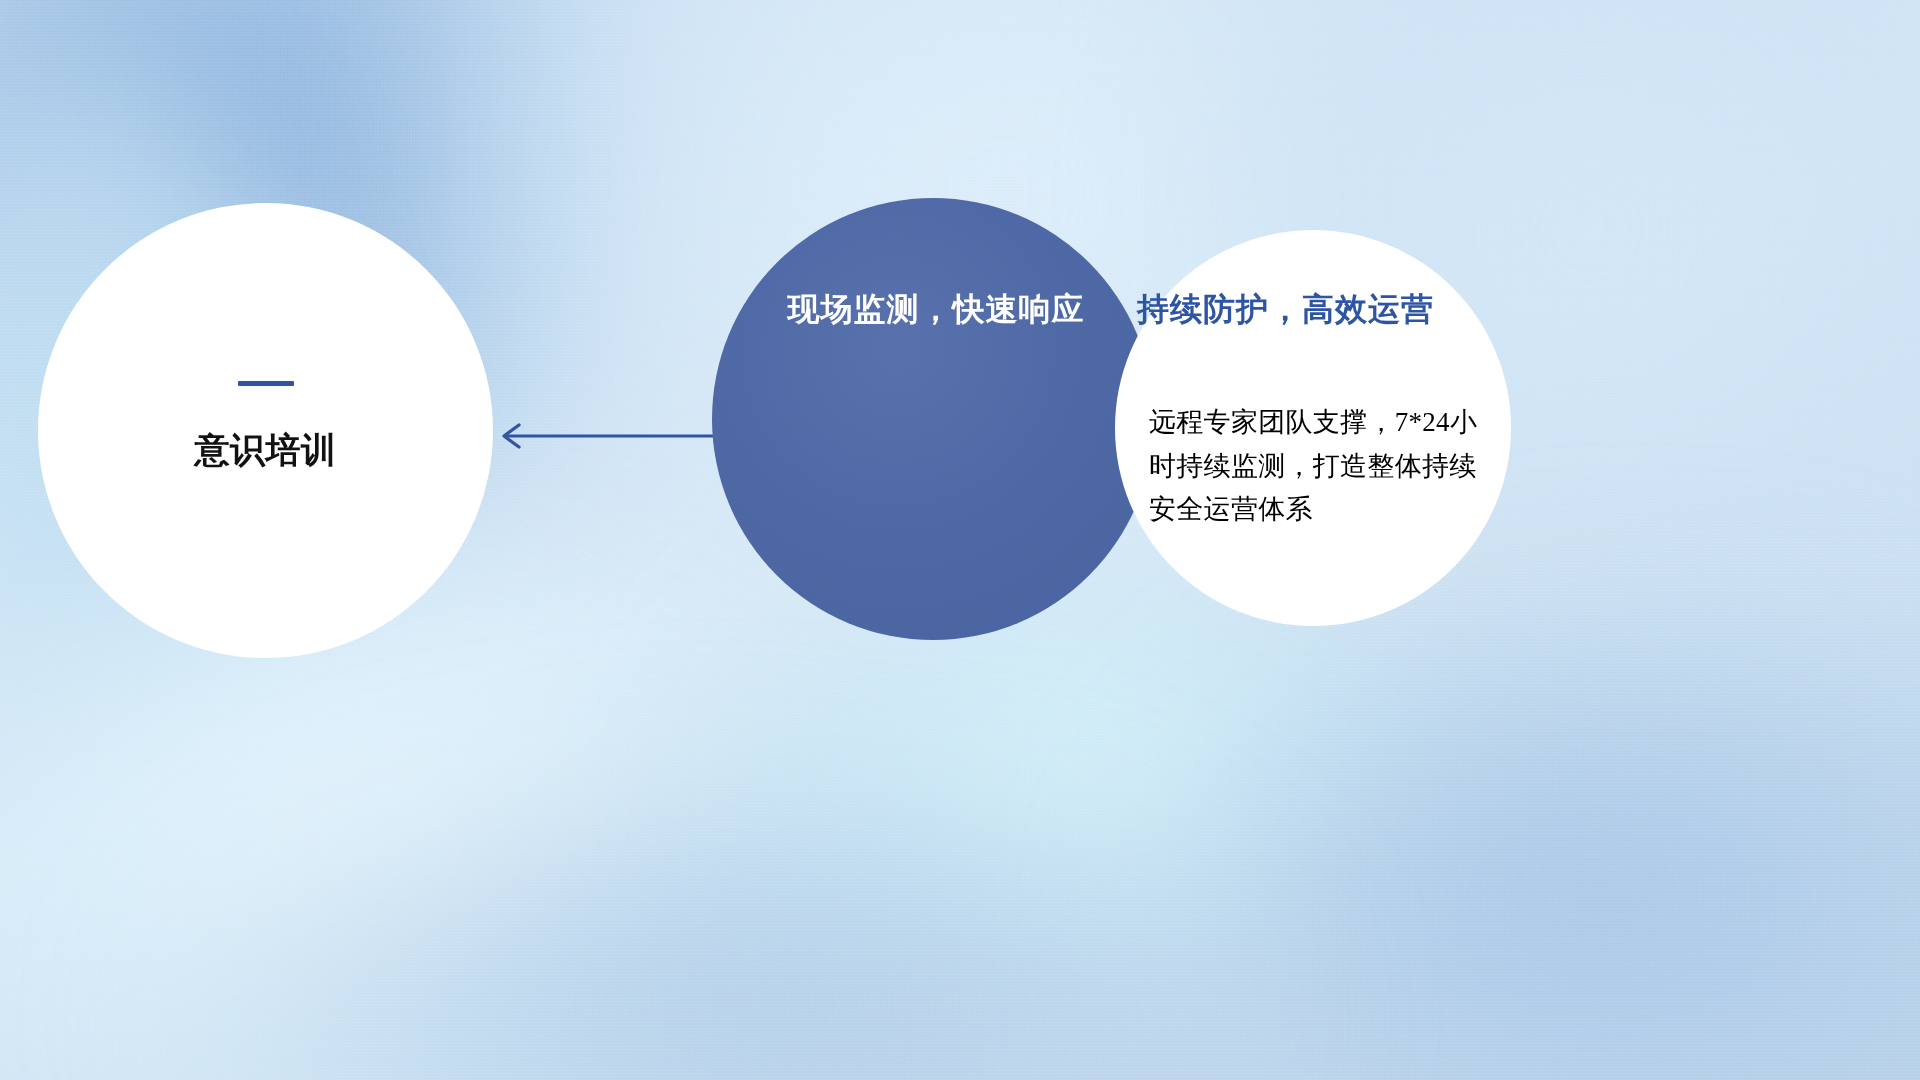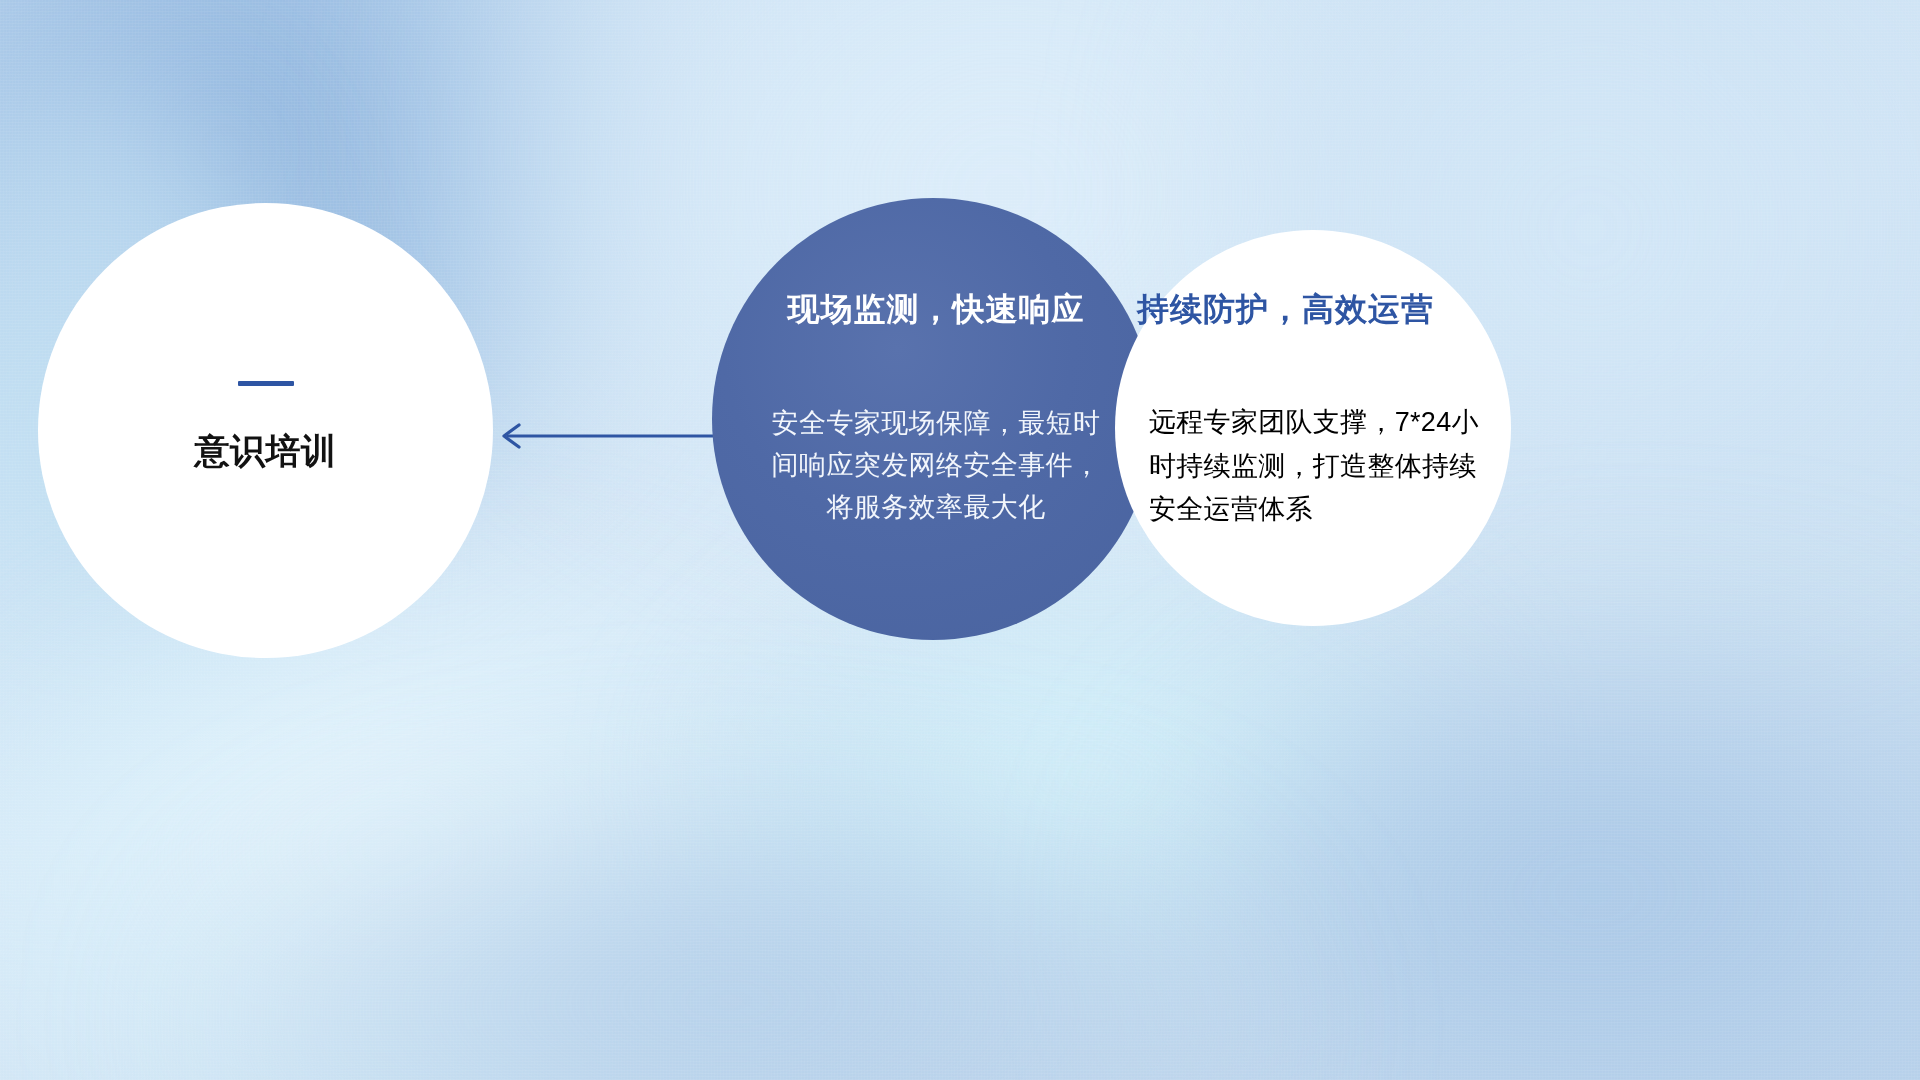--- a/index.html
+++ b/index.html
@@ -85,20 +85,21 @@
       repeating-linear-gradient(0deg, rgba(255,255,255,0.5) 0 1px, rgba(0,0,0,0) 1px 3px),
       repeating-linear-gradient(90deg, rgba(255,255,255,0.35) 0 1px, rgba(0,0,0,0) 1px 3px);
     pointer-events: none;
   }
 
   
   .circle {
     position: absolute;
     border-radius: 50%;
     box-sizing: border-box;
+    font-family: Liberation Serif, serif;
   }
   .circle-left {
     left: 38px; top: 203px;
     width: 455px; height: 455px;
     background: #ffffff;
     z-index: 3;
   }
   .circle-mid {
     left: 712px; top: 198px;
     width: 442px; height: 442px;
@@ -222,21 +223,20 @@
   <div class="circle circle-left">
     <div class="left-inner">
       <div class="divider-dash"></div>
       <div class="left-line">意识培训</div>
     </div>
   </div>
 
   <div class="circle circle-mid">
     <div class="mid-inner">
       <div class="mid-heading">现场监测，快速响应</div>
-      <div class="mid-body">安全专家现场保障，最短时间响应突发网络安全事件，将服务效率最大化</div>
     </div>
   </div>
 
   <div class="circle circle-right">
     <div class="right-inner">
       <div class="right-heading">持续防护，高效运营</div>
       <div class="right-body">远程专家团队支撑，7*24小时持续监测，打造整体持续安全运营体系</div>
     </div>
   </div>
 

